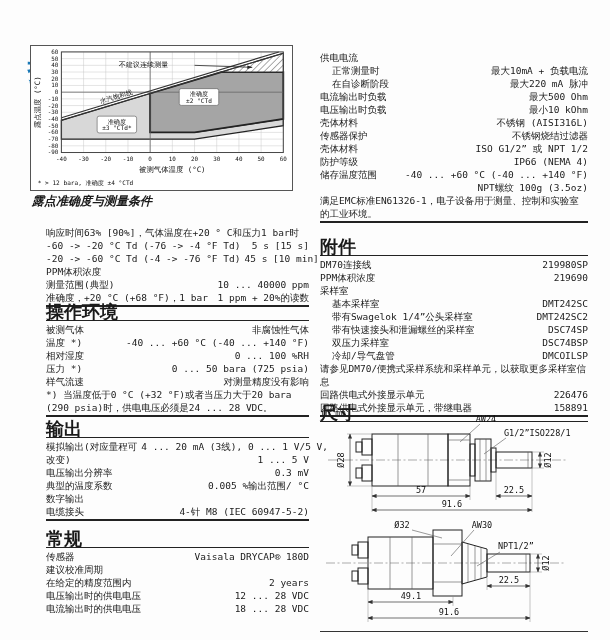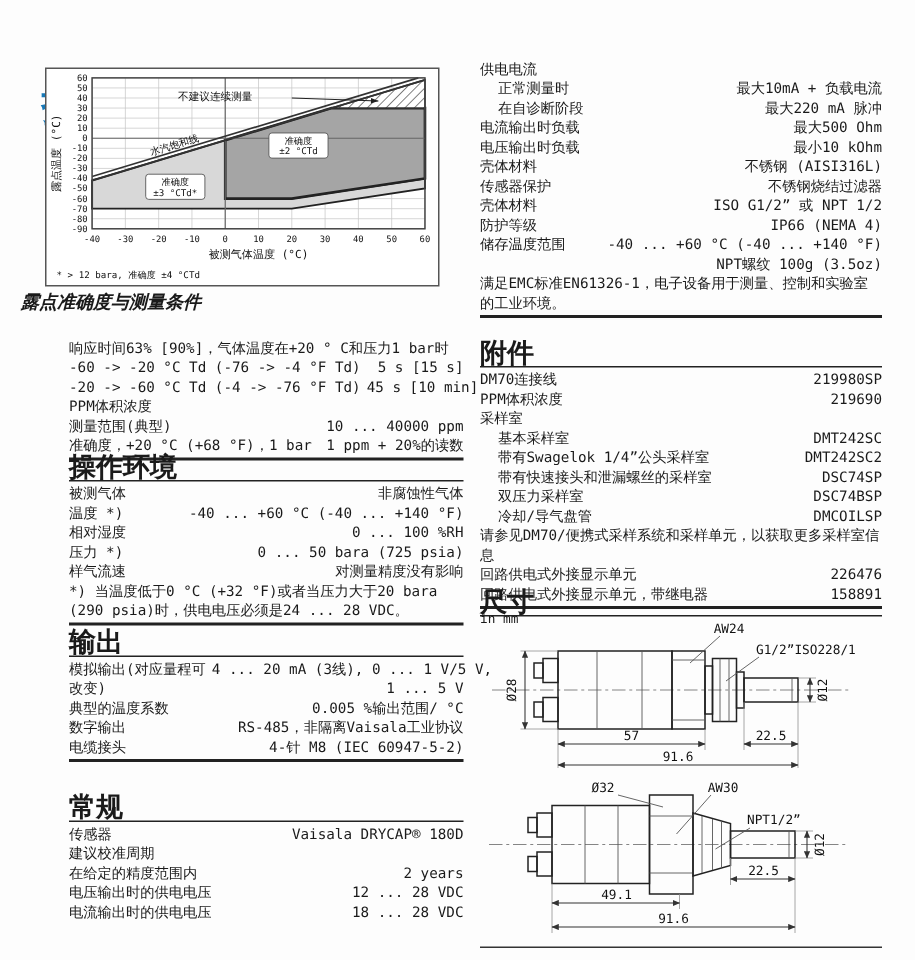--- a/index.html
+++ b/index.html
@@ -2,25 +2,25 @@
 <html><head>
 <meta charset="utf-8">
 <style>
   html,body{margin:0;padding:0;background:#fff;}
   .page{position:relative;width:610px;height:640px;background:#fdfdfd;overflow:hidden;
         font-family:"DejaVu Sans Mono","DejaVu Sans",monospace;color:#1a1a1a;}
   .title{position:absolute;left:28px;top:4px;font-size:27px;letter-spacing:3px;
          font-family:"DejaVu Sans","Liberation Sans",sans-serif;font-weight:600;color:#1878b6;margin-top:48px;}
   .figure{position:absolute;left:30px;top:45px;width:263px;height:146px;border:1px solid #555;background:#fff;box-sizing:border-box;}
   .figure svg{display:block;}
-  .caption{position:absolute;left:14px;top:193px;font-size:12px;font-weight:bold;font-style:italic;
+  .caption{position:absolute;left:32px;top:193px;font-size:12px;font-weight:bold;font-style:italic;
            font-family:"DejaVu Serif","Liberation Serif",serif;}
   .section{position:absolute;font-size:9.5px;line-height:13px;}
   .leftcol{left:30px;width:263px;margin-left:16px;}
-  .rightcol{left:320px;width:268px;}
+  .rightcol{left:320px;width:268px;margin-top:11px;}
   .sec-heading{font-size:18px;font-weight:bold;font-family:"DejaVu Serif","Liberation Serif",serif;
                border-bottom:1.5px solid #222;padding-bottom:1px;margin-bottom:2px;line-height:15px;}
   .row{display:flex;justify-content:space-between;}
   .row .lbl{white-space:nowrap;}
   .row .val{white-space:nowrap;text-align:right;margin-left:4px;}
   .indent .lbl{padding-left:12px;}
   .note{}
   .bottom-rule{border-bottom:2px solid #222;padding-bottom:1px;}
   .unit-label{position:absolute;left:320px;top:408px;font-size:8.5px;}
   .drawing{position:absolute;left:320px;}
@@ -181,26 +181,29 @@
       <div class="sec-heading">输出</div>
       <div class="row">
         <span class="lbl">模拟输出(对应量程可</span>
         <span class="val">4 ... 20 mA (3线), 0 ... 1 V/5 V,</span>
       </div>
       <div class="row">
         <span class="lbl">改变)</span>
         <span class="val">1 ... 5 V</span>
       </div>
       <div class="row">
+        <span class="lbl">电压输出分辨率</span>
+        <span class="val">0.3 mV</span>
+      </div>
+      <div class="row">
         <span class="lbl">典型的温度系数</span>
         <span class="val">0.005 %输出范围/ °C</span>
       </div>
       <div class="row">
         <span class="lbl">数字输出</span>
-        <span class="val">RS-485，非隔离Vaisala工业协议</span>
       </div>
       <div class="row">
         <span class="lbl">电缆接头</span>
         <span class="val">4-针 M8 (IEC 60947-5-2)</span>
       </div>
     </div>
   <div class="section leftcol" style="top:531px">
       <div class="sec-heading">常规</div>
       <div class="row">
         <span class="lbl">传感器</span>

